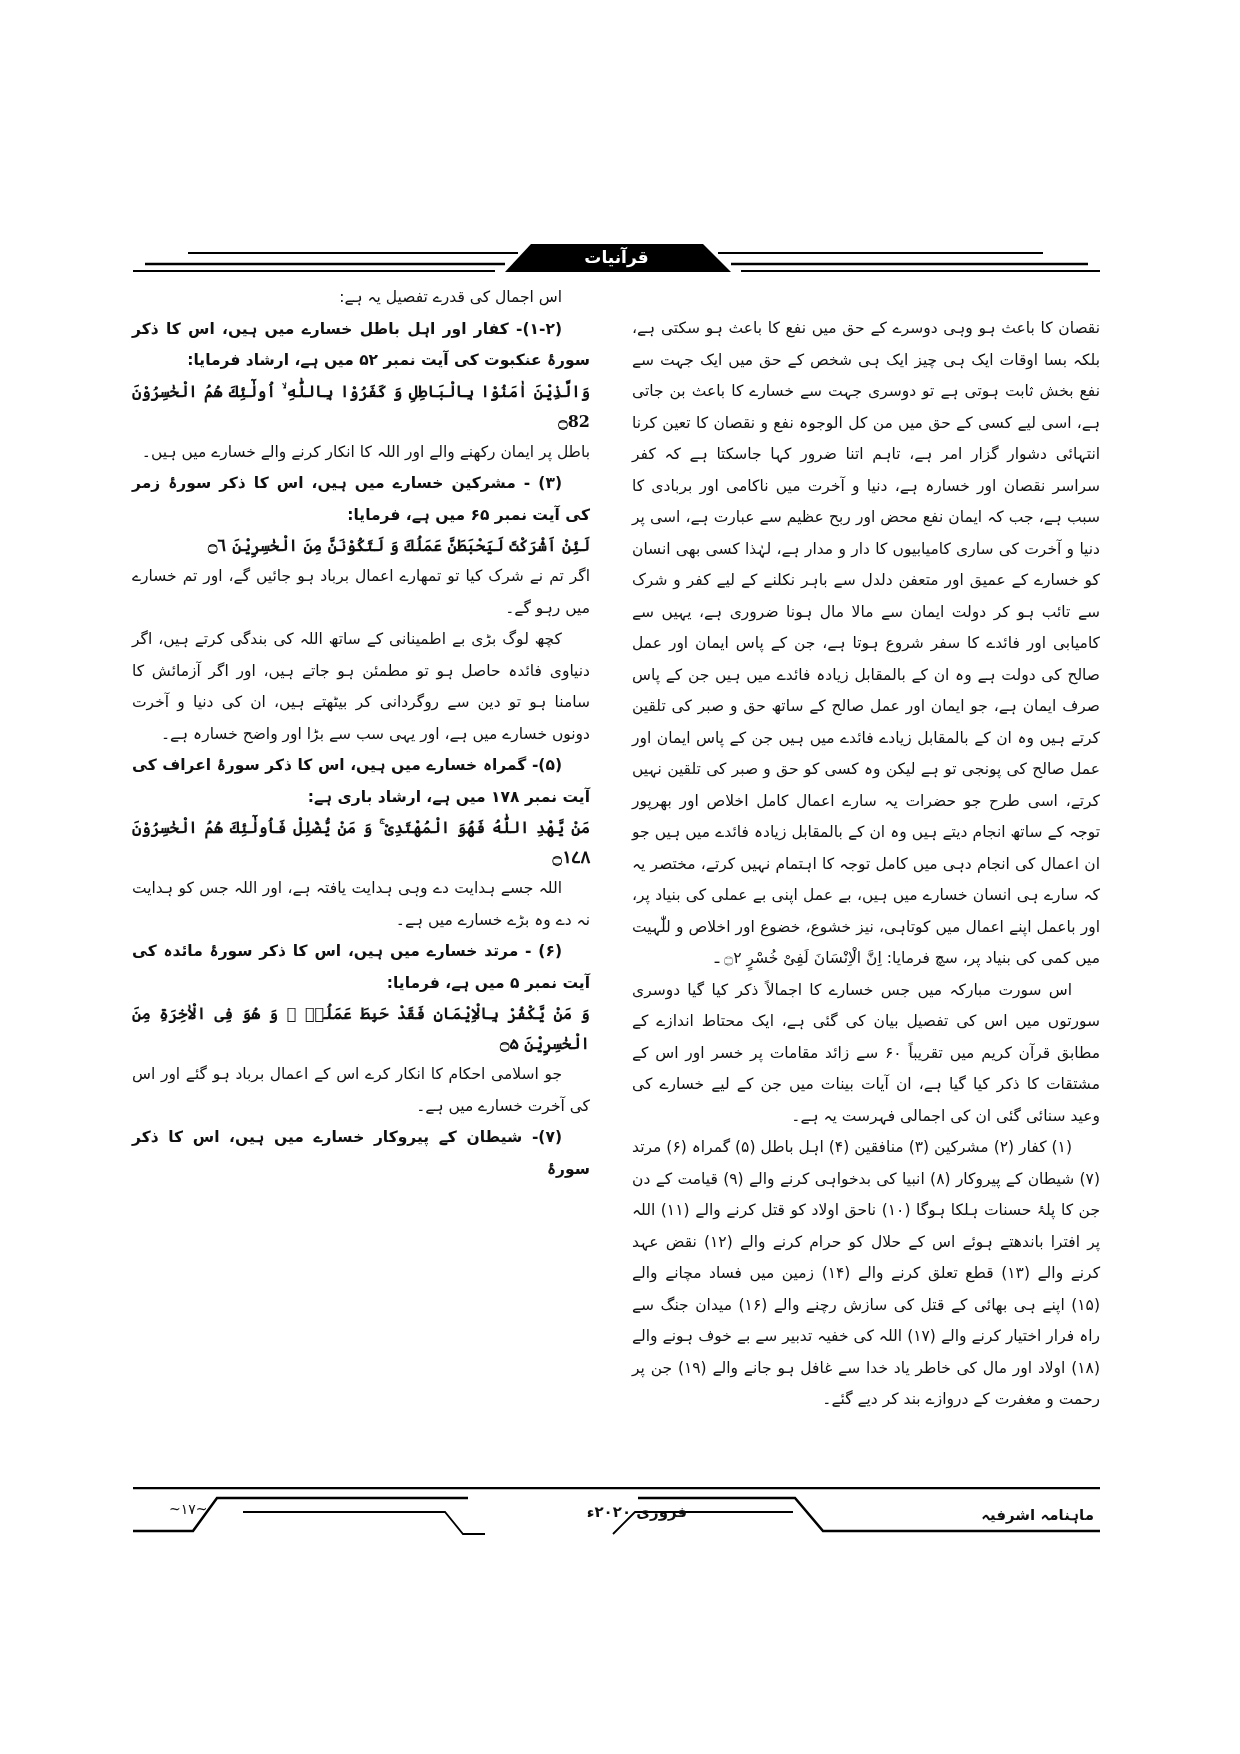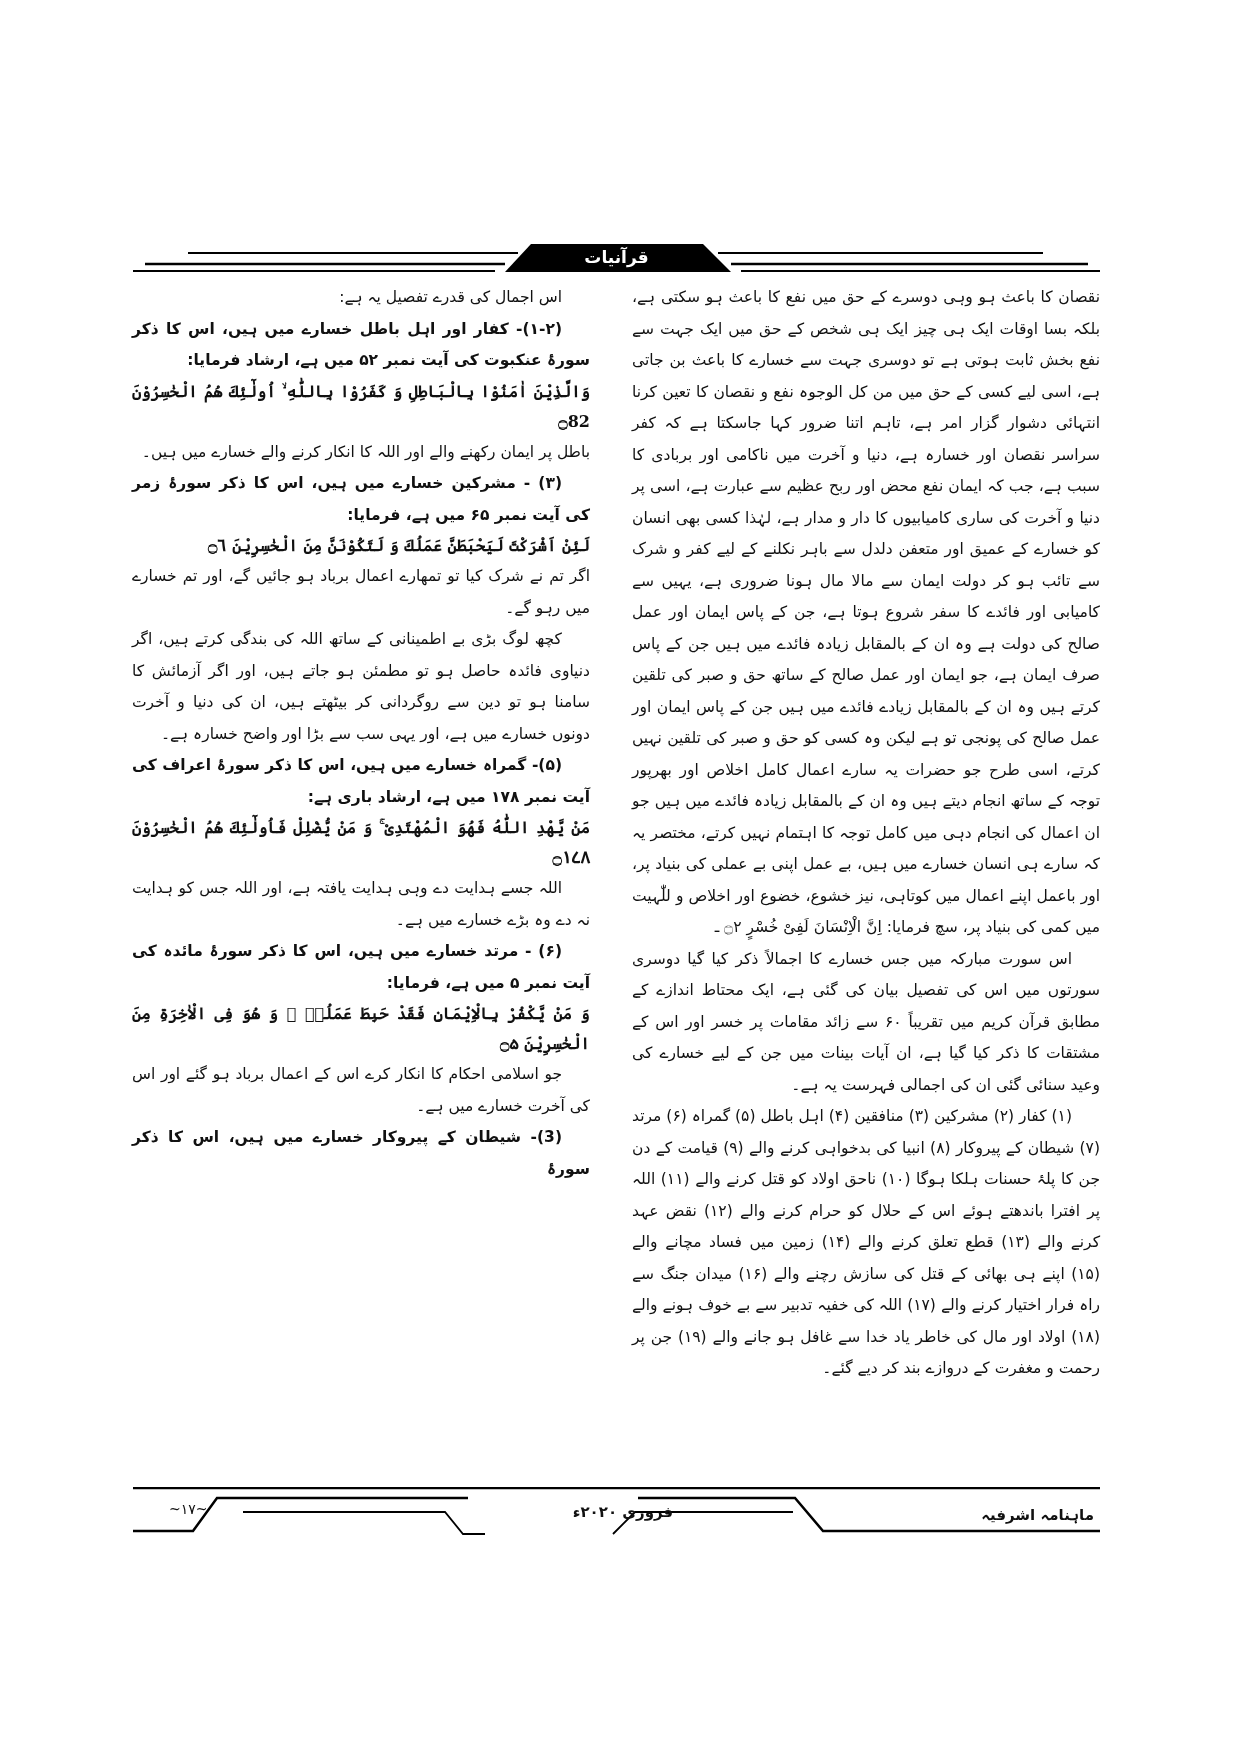--- a/index.html
+++ b/index.html
@@ -14,39 +14,39 @@
   .header-title {
     position: absolute; left: 0; right: 0; top: 3px; text-align: center;
     color: #fff; font-weight: bold; font-size: 17px; letter-spacing: 2px;
   }
 
   
   .col {
     position: absolute; top: 282px; direction: rtl; text-align: justify;
     font-size: 15.5px; line-height: 31.5px; font-family: "DejaVu Sans", sans-serif;
   }
-  .col-right { left: 632px; width: 468px; }
+  .col-right { left: 632px; width: 468px; margin-top: 31px; }
   .col-left  { left: 132px; width: 458px; }
 
   .col p { margin: 0; text-align-last: right; }
   .col p.indent { text-indent: 28px; }
   .col p.ayah {
     font-family: "DejaVu Serif", serif; font-size: 16px; font-weight: bold;
     line-height: 30px; text-align: justify; text-align-last: right;
   }
   .col p.heading { font-weight: bold; }
 
   
   .footer { position: absolute; left: 133px; top: 1487px; width: 967px; height: 50px; }
   .footer svg { position: absolute; left: 0; top: 0; }
   .footer-magazine {
     position: absolute; right: 6px; top: 19px; font-size: 15px; font-weight: bold;
   }
   .footer-date {
-    position: absolute; left: 430px; width: 120px; top: 16px; text-align: center;
+    position: absolute; left: 444px; width: 120px; top: 16px; text-align: center;
     font-size: 15px; font-weight: bold;
   }
   .footer-page {
     position: absolute; left: 36px; top: 14px; font-size: 14px; direction: ltr;
   }
 </style>
 </head>
 <body>
 
 <div class="page">
@@ -81,21 +81,21 @@
     <p class="indent heading">(۳) - مشرکین خسارے میں ہیں، اس کا ذکر سورۂ زمر کی آیت نمبر ۶۵ میں ہے، فرمایا:</p>
     <p class="ayah">لَئِنْ اَشْرَكْتَ لَیَحْبَطَنَّ عَمَلُكَ وَ لَتَكُوْنَنَّ مِنَ الْخٰسِرِیْنَ ۝۶</p>
     <p>اگر تم نے شرک کیا تو تمھارے اعمال برباد ہو جائیں گے، اور تم خسارے میں رہو گے۔</p>
     <p class="indent">کچھ لوگ بڑی بے اطمینانی کے ساتھ اللہ کی بندگی کرتے ہیں، اگر دنیاوی فائدہ حاصل ہو تو مطمئن ہو جاتے ہیں، اور اگر آزمائش کا سامنا ہو تو دین سے روگردانی کر بیٹھتے ہیں، ان کی دنیا و آخرت دونوں خسارے میں ہے، اور یہی سب سے بڑا اور واضح خسارہ ہے۔</p>
     <p class="indent heading">(۵)- گمراہ خسارے میں ہیں، اس کا ذکر سورۂ اعراف کی آیت نمبر ۱۷۸ میں ہے، ارشاد باری ہے:</p>
     <p class="ayah">مَنْ یَّهْدِ اللّٰهُ فَهُوَ الْمُهْتَدِیْ ۚ وَ مَنْ یُّضْلِلْ فَاُولٰٓئِكَ هُمُ الْخٰسِرُوْنَ ۝۱۷۸</p>
     <p class="indent">اللہ جسے ہدایت دے وہی ہدایت یافتہ ہے، اور اللہ جس کو ہدایت نہ دے وہ بڑے خسارے میں ہے۔</p>
     <p class="indent heading">(۶) - مرتد خسارے میں ہیں، اس کا ذکر سورۂ مائدہ کی آیت نمبر ۵ میں ہے، فرمایا:</p>
     <p class="ayah">وَ مَنْ یَّكْفُرْ بِالْاِیْمَانِ فَقَدْ حَبِطَ عَمَلُهٗ ۫ وَ هُوَ فِی الْاٰخِرَةِ مِنَ الْخٰسِرِیْنَ ۝۵</p>
     <p class="indent">جو اسلامی احکام کا انکار کرے اس کے اعمال برباد ہو گئے اور اس کی آخرت خسارے میں ہے۔</p>
-    <p class="indent heading">(3)- شیطان کے پیروکار خسارے میں ہیں، اس کا ذکر سورۂ</p>
+    <p class="indent heading">(۷)- شیطان کے پیروکار خسارے میں ہیں، اس کا ذکر سورۂ</p>
   </div>
 
   <div class="footer">
     <svg width="967" height="50" viewBox="0 0 967 50">
       <line x1="0" y1="1" x2="967" y2="1" stroke="#000" stroke-width="2.5"></line>
 
       <polyline points="0,44 60,44 84,11 335,11" fill="none" stroke="#000" stroke-width="2.5"></polyline>
 
       <polyline points="110,25 312,25 330,47 352,47" fill="none" stroke="#000" stroke-width="1.8"></polyline>
 

